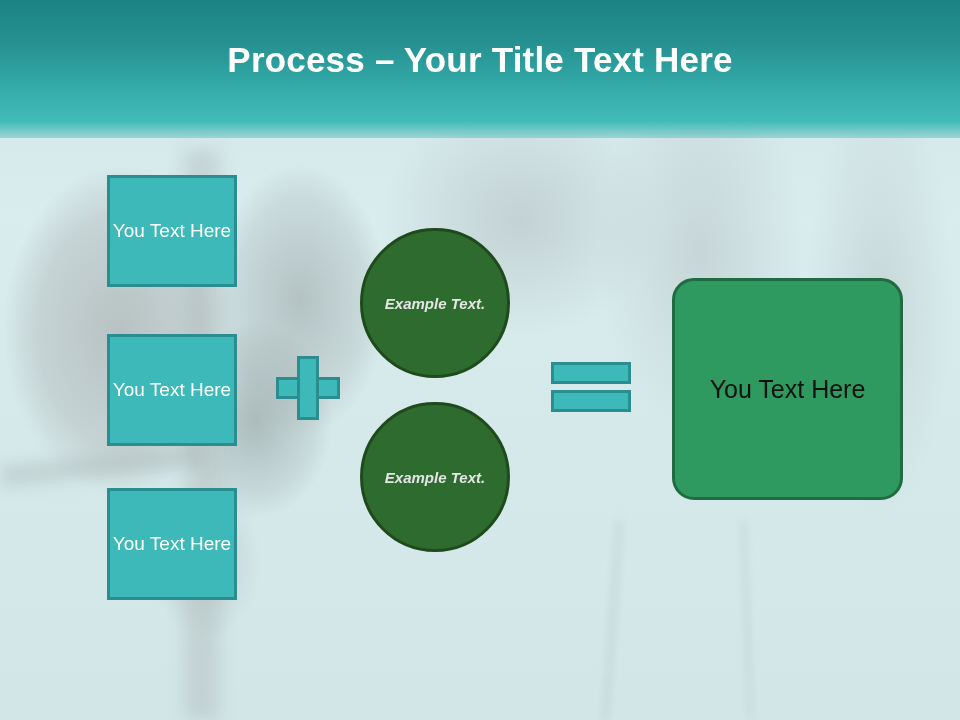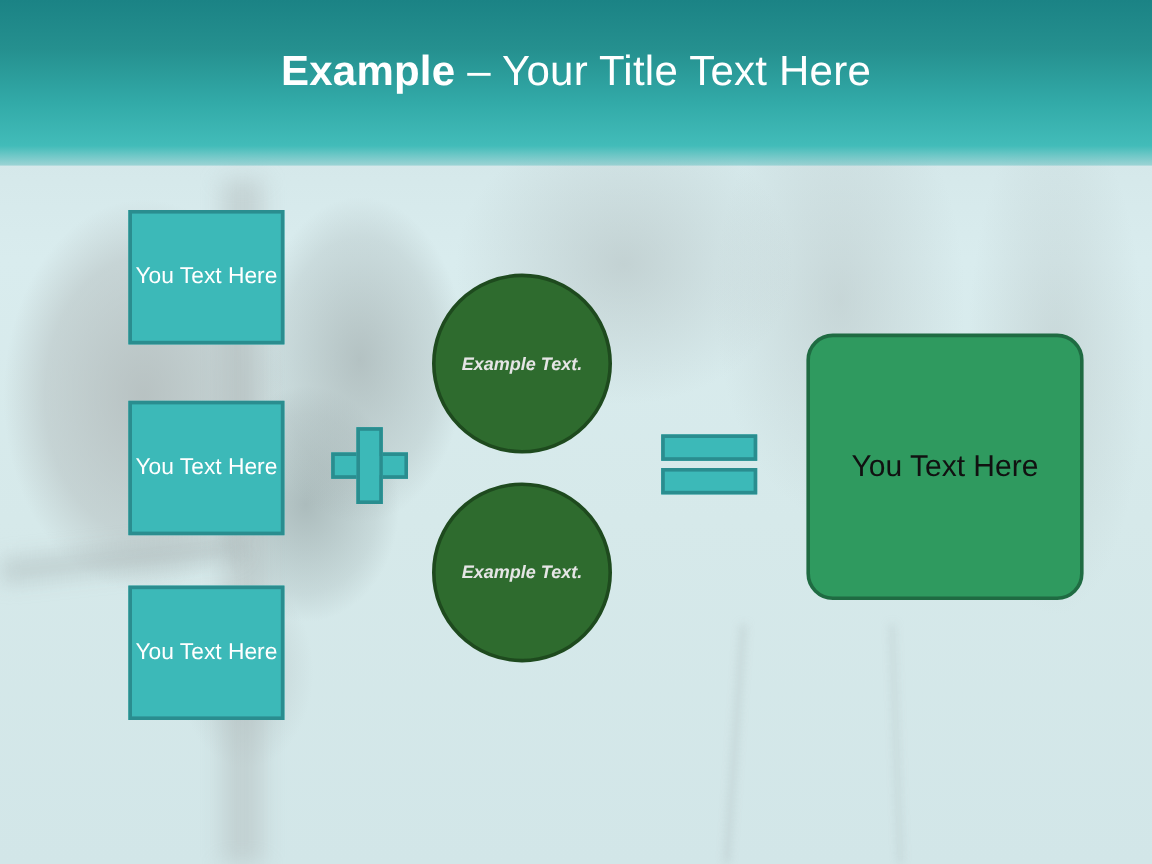--- a/index.html
+++ b/index.html
@@ -60,21 +60,21 @@
     height: 120px;
     display: flex;
     align-items: center;
     justify-content: center;
     color: #ffffff;
     font-size: 35px;
     letter-spacing: 0.2px;
     white-space: pre;
   }
   .title .strong { font-weight: bold; }
-  .title .light  { font-weight: normal; }
+  .title .light  { font-weight: bold; }
 
   
   .tealbox {
     position: absolute;
     width: 130px;
     height: 112px;
     background: #3cb9b8;
     border: 3px solid #2a8d8f;
     box-sizing: border-box;
     display: flex;
@@ -176,21 +176,21 @@
   <div class="bg-photo">
     <div class="bg-streak s3"></div>
     <div class="bg-streak s4"></div>
     <div class="bg-streak s1"></div>
     <div class="bg-streak s2"></div>
   </div>
 
   <div class="header"></div>
 
   <div class="title">
-    <span class="strong">Example </span><span class="light">– Your Title Text Here</span>
+    <span class="strong">Process </span><span class="light">– Your Title Text Here</span>
   </div>
 
   <div class="tealbox b1">
     <span>You Text Here</span>
   </div>
   <div class="tealbox b2">
     <span>You Text Here</span>
   </div>
   <div class="tealbox b3">
     <span>You Text Here</span>

